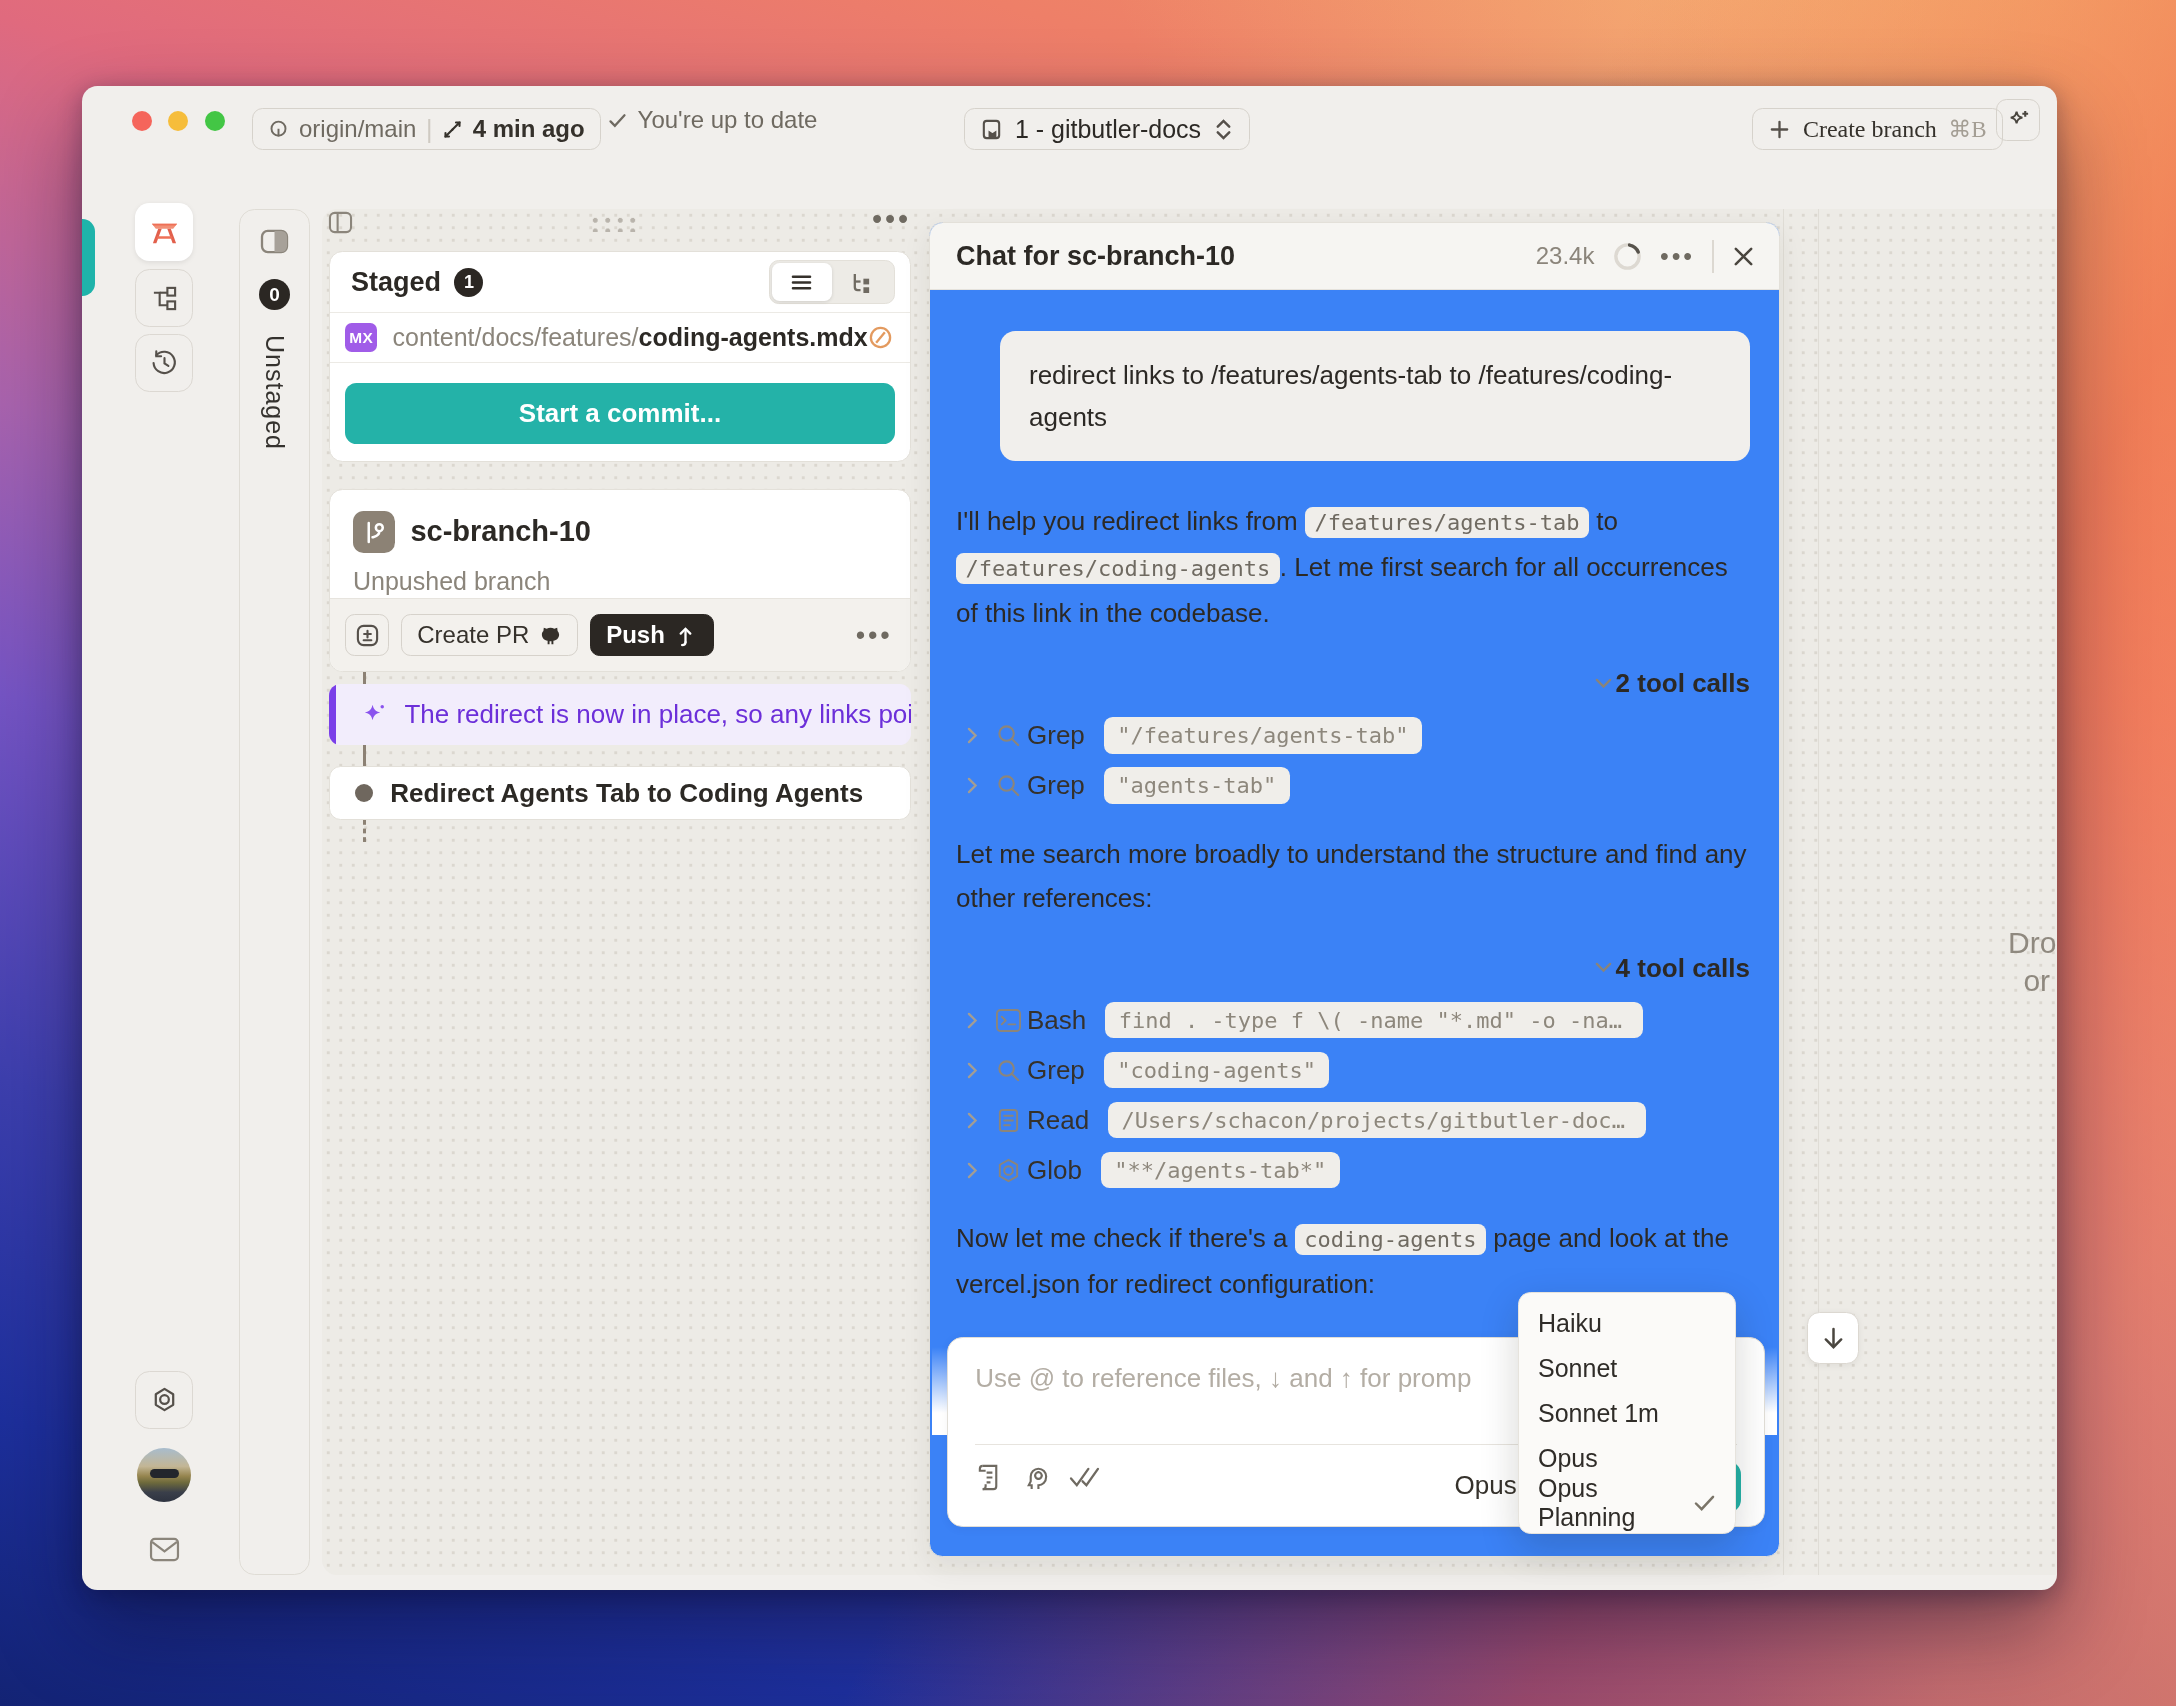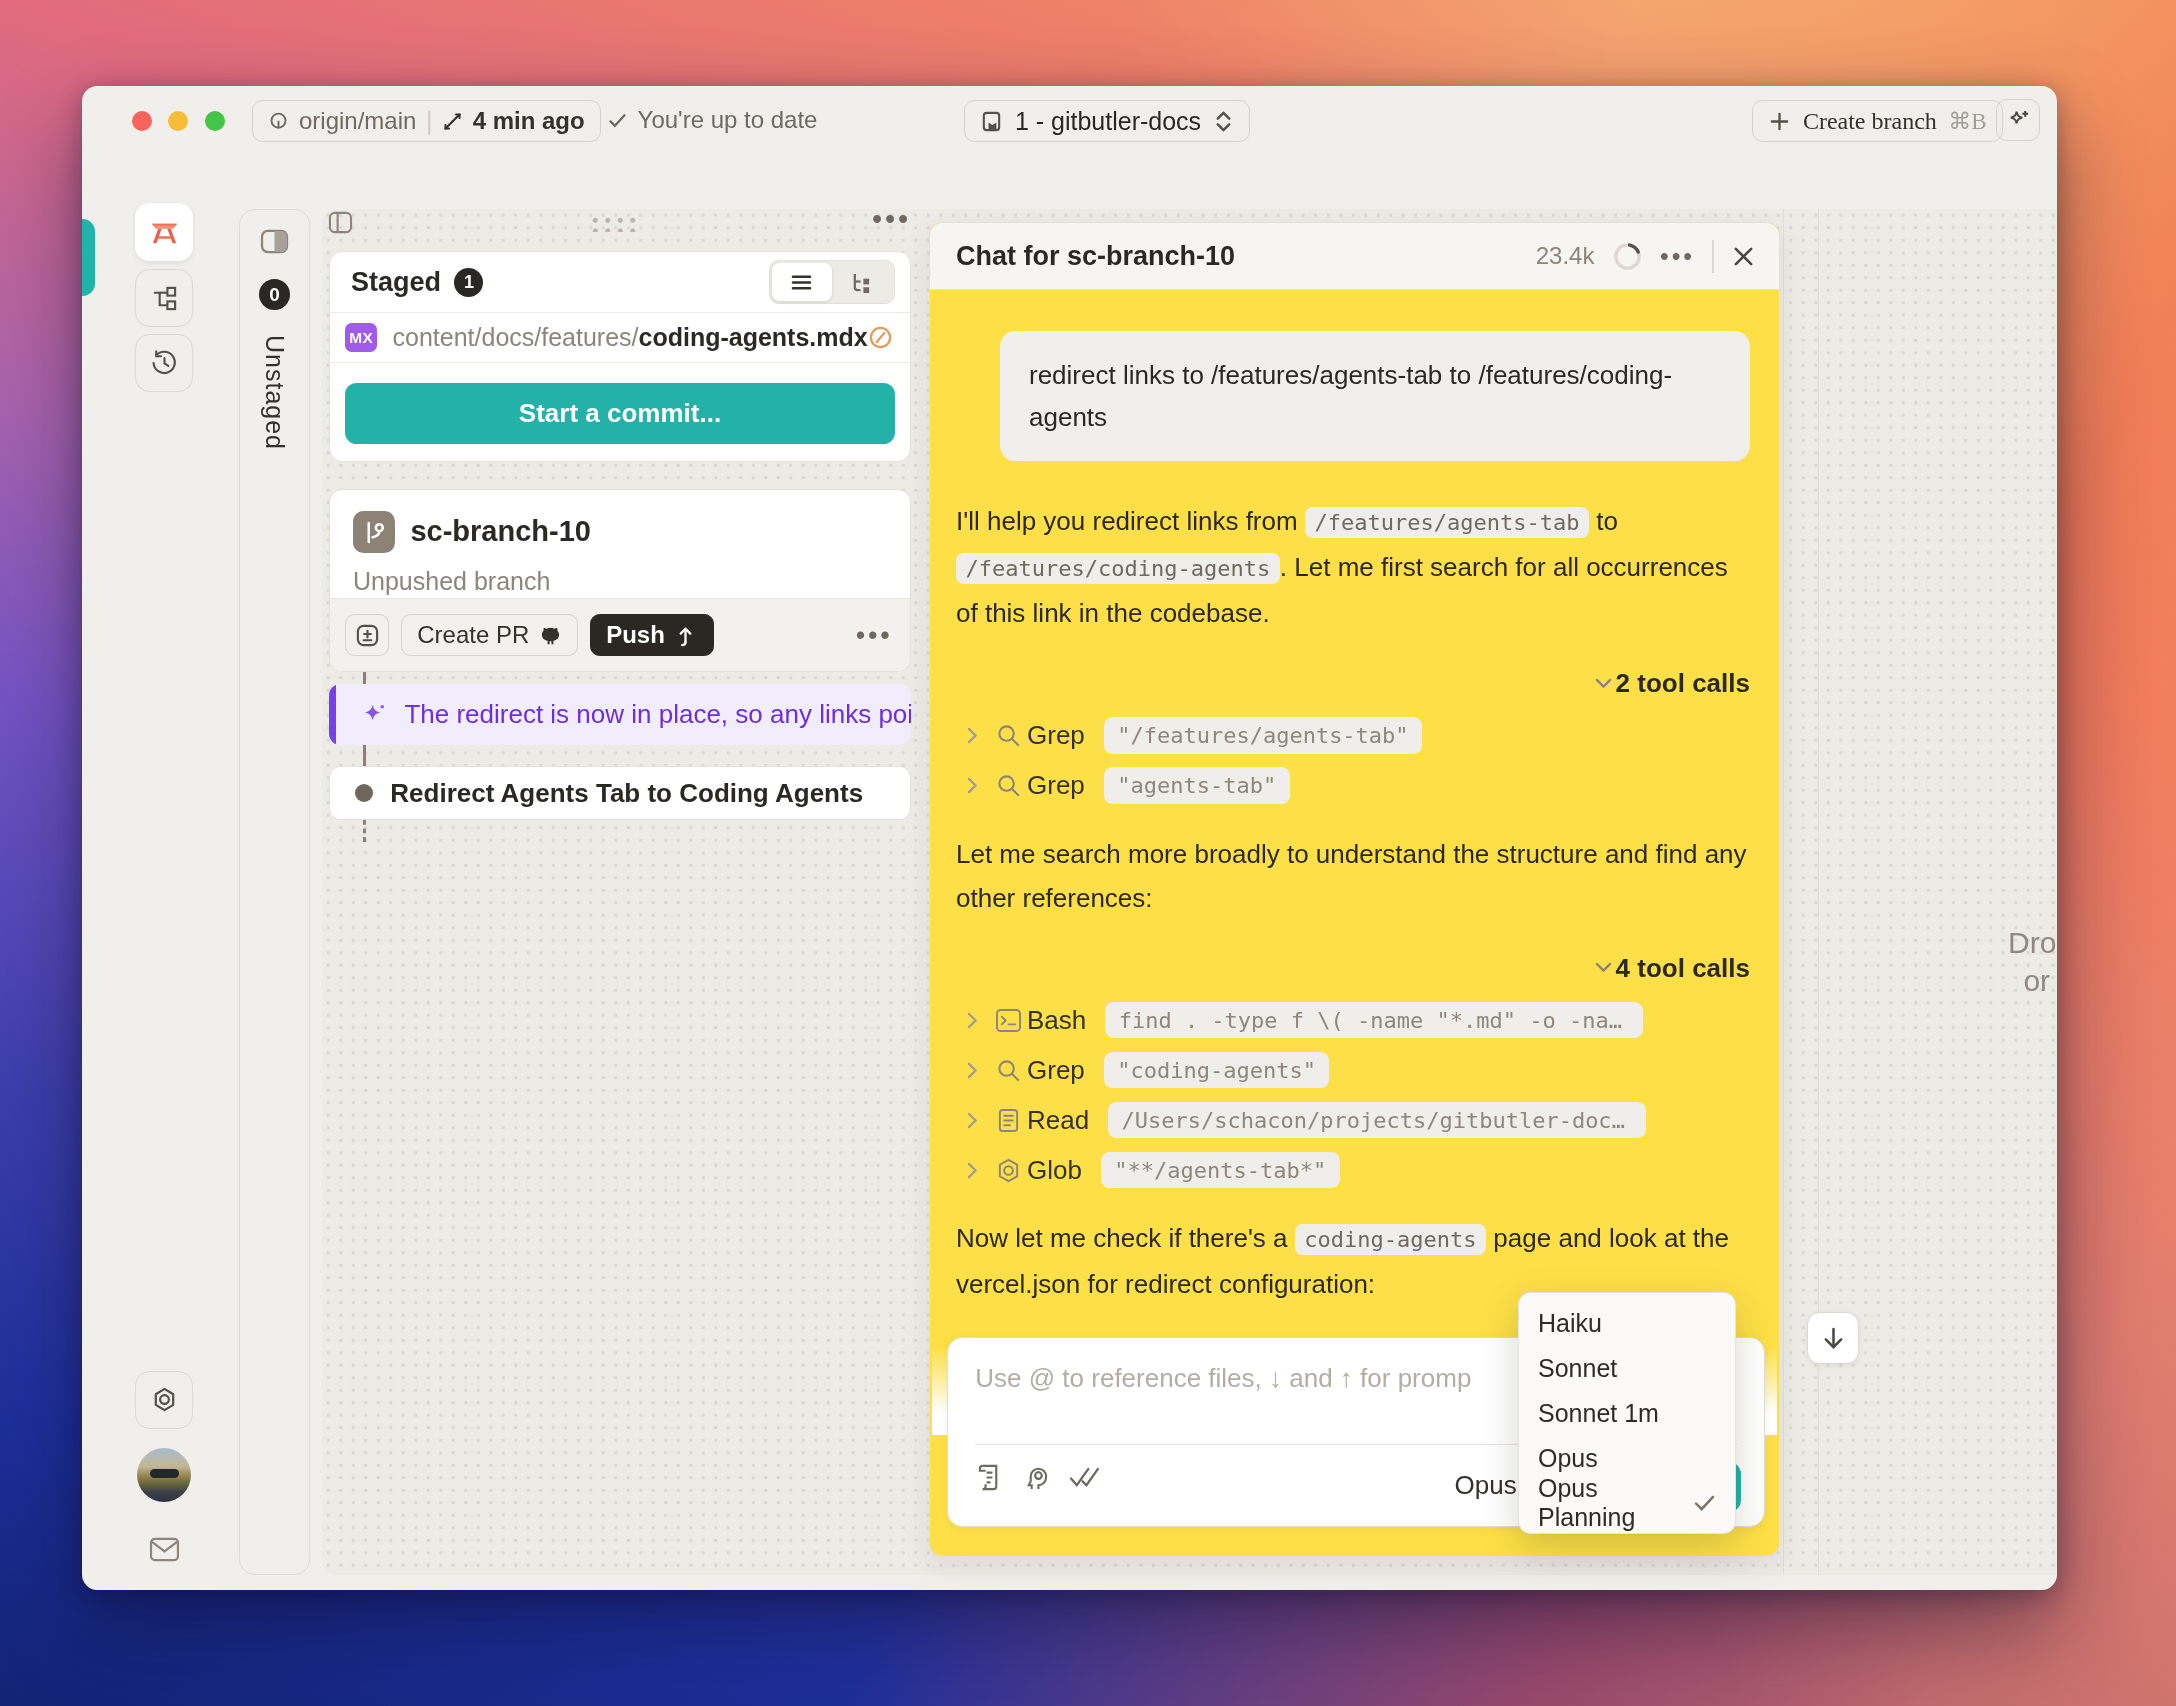--- a/index.html
+++ b/index.html
@@ -19,21 +19,21 @@
       linear-gradient(250deg, rgba(252,205,130,.75) 0%, rgba(252,205,130,0) 38%),
       linear-gradient(198deg,#ef9a63 0%, #ee7f68 16%, #e06a7e 30%, #a863ae 46%, #7554c4 58%, #3d3fae 74%, #1d2f9c 88%, #132374 100%);
   }
   
   #window{position:absolute;left:82px;top:86px;width:1975px;height:1504px;background:var(--win-bg);
     border-radius:15.4px;box-shadow:0 38px 86px rgba(10,10,40,.45), 0 5.8px 23px rgba(10,10,40,.3);overflow:hidden;}
   .hairline-v{position:absolute;top:123px;height:1366px;width:1px;background:var(--hairline);}
   
   .tl{position:absolute;top:25px;width:20px;height:20px;border-radius:50%;}
   #tl-red{left:50px;background:#f5655b;} #tl-yellow{left:86px;background:#f6bd3b;} #tl-green{left:123px;background:#43c645;}
-  .bar-pill{position:absolute;top:14px;height:42px;display:flex;align-items:center;gap:9.6px;
+  .bar-pill{position:absolute;top:22px;height:42px;display:flex;align-items:center;gap:9.6px;
     border:1.4px solid #d6d2cb;border-radius:10.6px;padding:0 15.4px;color:var(--tx2);font-size:24px;}
   #fetch-pill{left:170px;}
   #fetch-pill .time{color:#35312b;font-weight:700;}
   #fetch-pill .sep{color:#cfcac2;font-size:25px;}
   #uptodate{position:absolute;left:525px;top:13.4px;height:42px;display:flex;align-items:center;gap:9.6px;color:var(--tx2);font-size:24px;}
   #project-select{left:882px;gap:11.5px;color:var(--tx1);}
   #project-select .pname{font-weight:400;font-size:25px;}
   #create-branch{left:1670px;gap:11.5px;color:#35312b;cursor:default;font-family:Liberation Serif, serif;}
   #create-branch .kbd{color:var(--tx4);font-size:23px;}
   #ai-btn{position:absolute;left:1914px;top:13.4px;width:44px;height:42px;border:1.4px solid #d6d2cb;border-radius:10.6px;
@@ -104,21 +104,21 @@
     background-image:linear-gradient(#8c8174 60%,transparent 60%);background-size:2.9px 8.6px;}
   #ai-row{position:absolute;left:247px;top:598px;width:582px;height:61px;background:var(--purple-bg);border-radius:11.5px;
     display:flex;align-items:center;overflow:hidden;}
   #ai-row .accent{position:absolute;left:0;top:0;bottom:0;width:6.7px;background:var(--purple-bar);border-radius:6.7px 0 0 6.7px;}
   #ai-row .spark{margin-left:31px;color:#8a53ee;}
   #ai-row .note{margin-left:15.4px;font-size:26px;color:var(--purple-tx);white-space:nowrap;}
   #commit-row{left:247px;top:680px;width:582px;height:54px;border-radius:11.5px;display:flex;align-items:center;}
   #commit-dot{margin-left:25px;width:18px;height:18px;border-radius:50%;background:#6f675e;}
   #commit-msg{margin-left:17.3px;font-size:26px;font-weight:700;text-align:center;}
   
-  #chat-panel{position:absolute;left:847px;top:136px;width:851px;height:1335px;background:#fde047;border:1.4px solid var(--card-border);
+  #chat-panel{position:absolute;left:847px;top:136px;width:851px;height:1335px;background:#3b82f6;border:1.4px solid var(--card-border);
     border-radius:13.4px;box-shadow:0 9.6px 29px rgba(40,35,25,.08);}
   #chat-head{height:67px;background:var(--hdr-bg);border-bottom:1.4px solid #e5e2dc;border-radius:12.5px 12.5px 0 0;
     display:flex;align-items:center;padding:0 23px 0 26px;}
   #chat-title{font-size:27px;font-weight:700;}
   #chat-right{margin-left:auto;display:flex;align-items:center;gap:17.3px;color:var(--tx3);}
   #token-count{font-size:24px;}
   #chat-menu{font-size:25px;letter-spacing:2.9px;color:var(--tx2);}
   #chat-vdiv{width:1.4px;height:33px;background:#dcd8d1;}
   #chat-close{color:#4a463f;}
   #chat-body{position:absolute;left:0;top:67px;right:0;height:1047px;overflow:hidden;padding:41px 29px 0 26px;}

